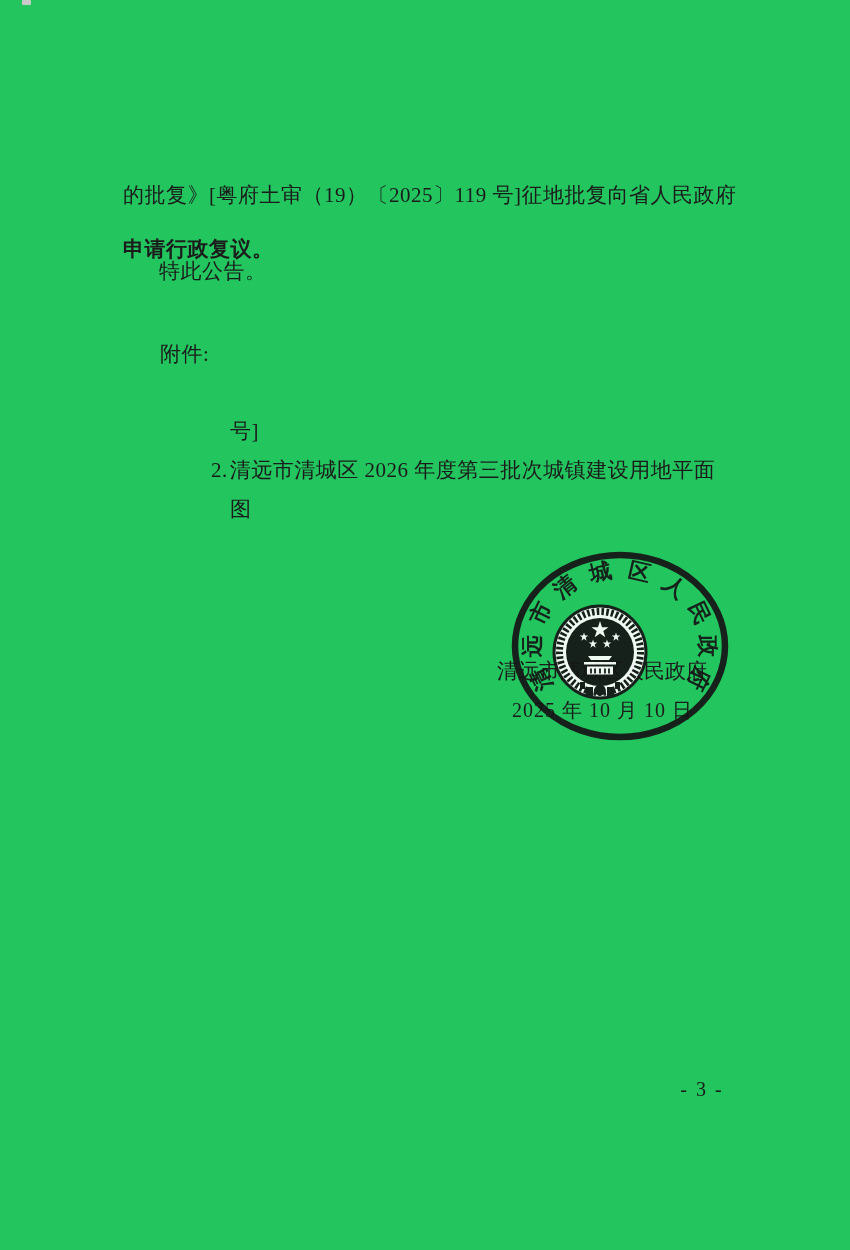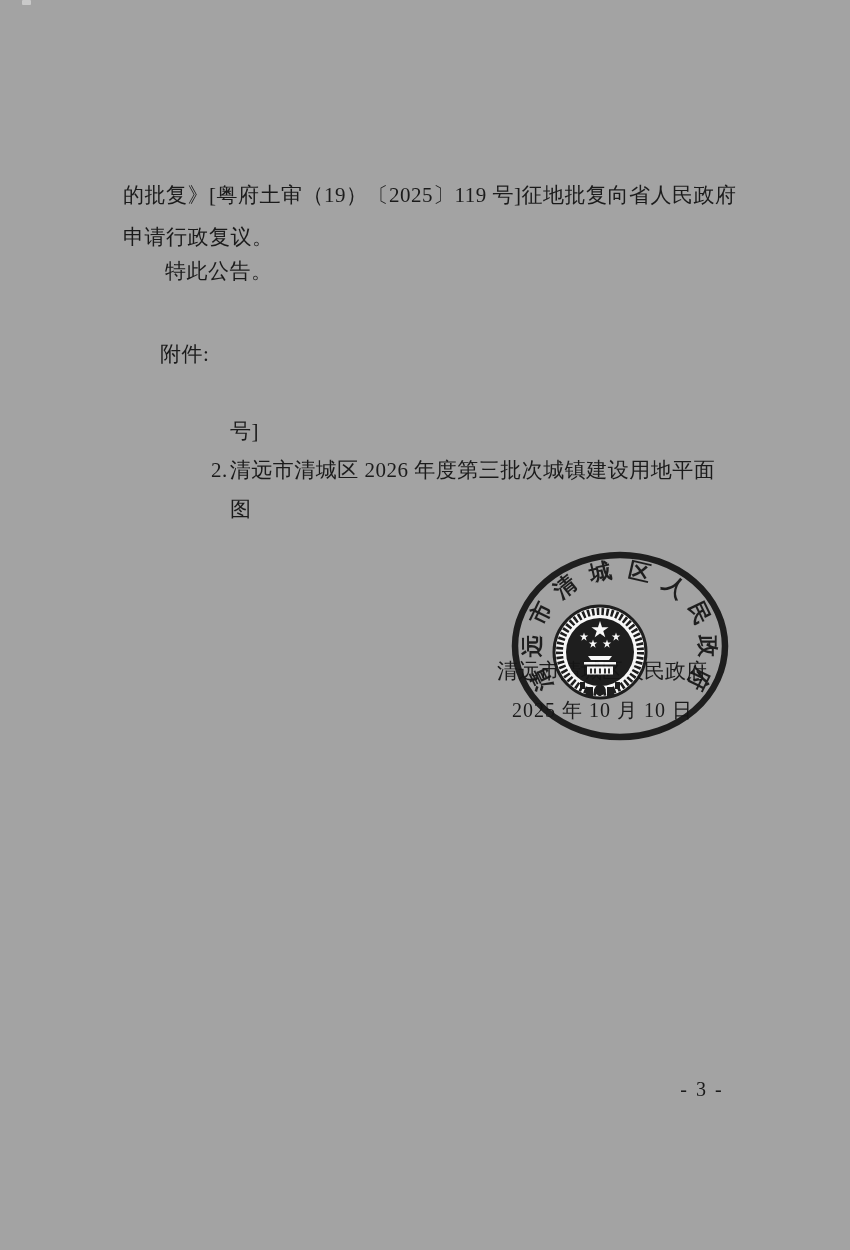--- a/index.html
+++ b/index.html
@@ -1,21 +1,21 @@
 <!DOCTYPE html>
 <html><head>
 <meta charset="utf-8">
 <style>
   html,body{margin:0;padding:0;}
   body{
     width:850px;height:1250px;position:relative;background:#ffffff;
     font-family:"Liberation Serif","DejaVu Serif",serif;
     color:#1b1b1b;overflow:hidden;
   }
-  .page{position:absolute;left:0;top:0;width:850px;height:1250px;background:#a3a3a3;}
+  .page{position:absolute;left:0;top:0;width:850px;height:1250px;background:#22c55e;}
   .line{
     position:absolute;white-space:nowrap;
     font-size:21px;line-height:1.25;letter-spacing:0.5px;
   }
   .att-num{padding-right:2px;}
   .scan-artifact{
     position:absolute;left:22px;top:0;width:9px;height:5px;
     background:#c9c9c9;border-radius:1px;
   }
   .sig{
@@ -36,22 +36,22 @@
   }
 </style>
 </head>
 <body>
 
 <div class="page">
 
   <div class="scan-artifact"></div>
 
   <div class="line" style="left:123px;top:182px;">的批复》[粤府土审（19）〔2025〕119 号]征地批复向省人民政府</div>
-  <div class="line" style="left:123px;top:224px;">申请行政复议。</div>
-  <div class="line" style="left:165px;top:258px;">特此公告。</div>
+  <div class="line" style="left:123px;top:236px;font-weight:bold;">申请行政复议。</div>
+  <div class="line" style="left:159px;top:258px;">特此公告。</div>
 
   <div class="line" style="left:160px;top:341px;">附件:</div>
 
   <div class="line" style="left:230px;top:418px;">号]</div>
 
   <div class="line" style="left:211px;top:457px;">
     <span class="att-num">2.</span><span>清远市清城区 2026 年度第三批次城镇建设用地平面</span>
   </div>
   <div class="line" style="left:230px;top:496px;">图</div>
 

